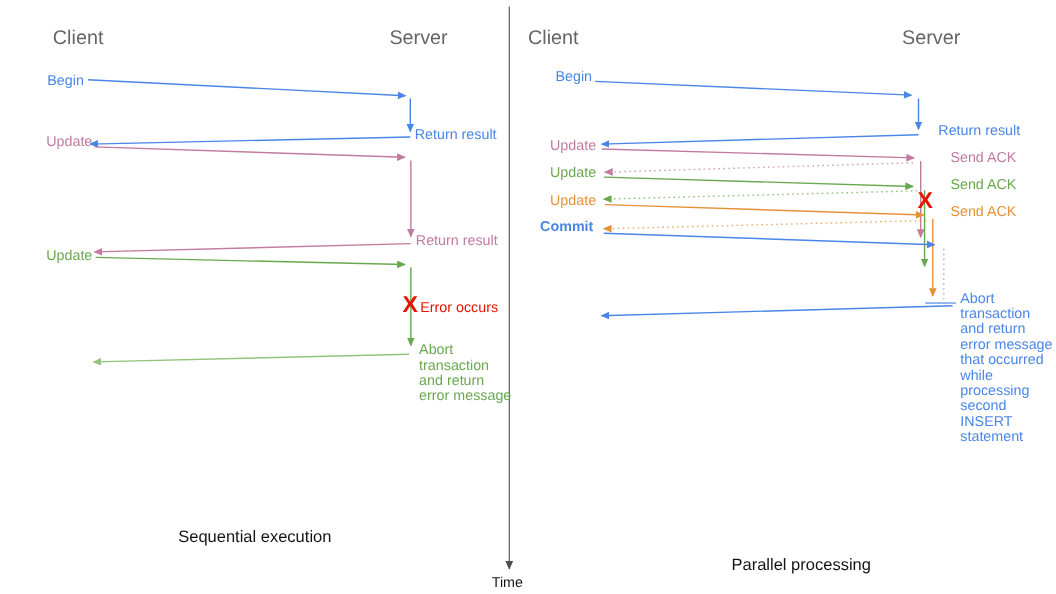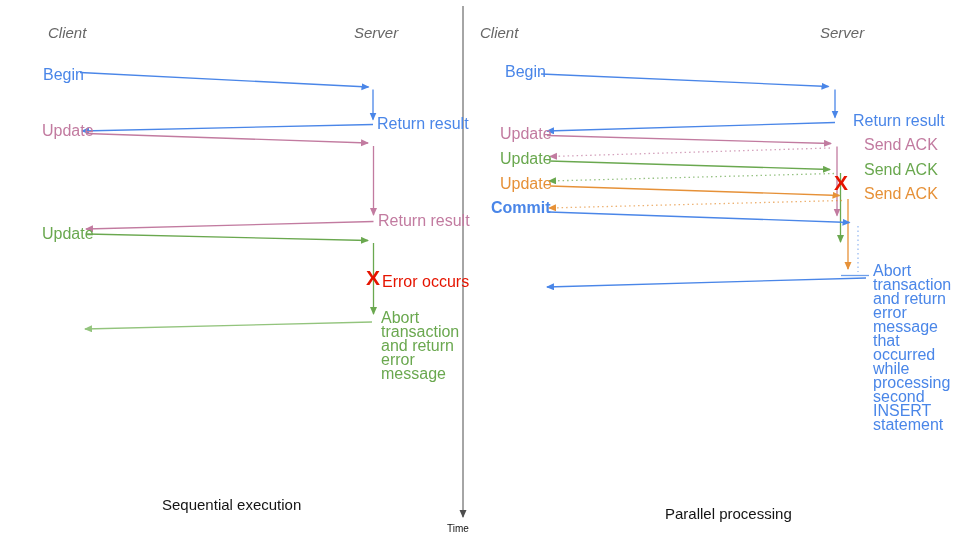--- a/index.html
+++ b/index.html
@@ -23,23 +23,23 @@
   .fl-pink{fill:var(--pink,#c27ba0);}
   .fl-green{fill:var(--green,#6aa84f);}
   .fl-lgreen{fill:var(--lgreen,#93c47d);}
   .fl-orange{fill:var(--orange,#e69138);}
   .fl-axis{fill:var(--axis,#4d4d4d);}
 
   .wire{fill:none;stroke-width:1.3;}
   .dotted{stroke-dasharray:1.5 3;stroke-opacity:.7;}
   .thin{stroke-width:1;}
 
-  .lbl{position:absolute;font-size:16px;line-height:1.15;white-space:nowrap;}
+  .lbl{position:absolute;font-size:13px;line-height:1.15;white-space:nowrap;}
   .pre{white-space:pre-line;line-height:14px;}
-  .hdr{font-style:italic;font-size:15px;color:var(--gray,#666666);}
+  .hdr{font-size:18px;color:var(--gray,#666666);}
   .title{font-size:15px;color:var(--ink,#141414);}
   .xmark{font-size:21px;font-weight:bold;color:var(--red,#e51400);line-height:1;}
   .c-blue{color:var(--blue,#4a86e8);}
   .c-pink{color:var(--pink,#c27ba0);}
   .c-green{color:var(--green,#6aa84f);}
   .c-orange{color:var(--orange,#e69138);}
   .c-red{color:var(--red,#e51400);}
   .c-ink{color:var(--ink,#141414);}
 </style>
 </head>
@@ -122,21 +122,21 @@
     <div class="lbl c-green" style="left:42px;top:225px;">Update</div>
 
     <div class="lbl xmark" style="left:366px;top:267px;">X</div>
     <div class="lbl c-red" style="left:382px;top:273px;">Error occurs</div>
 
     <div class="lbl pre c-green" style="left:381px;top:311px;width:90px;">Abort
 transaction
 and return
 error message</div>
 
-    <div class="lbl title" style="left:162px;top:496px;">Sequential execution</div>
+    <div class="lbl title" style="left:162px;top:480px;">Sequential execution</div>
   </div>
 
   <div>
     <div class="lbl hdr" style="left:480px;top:24px;">Client</div>
     <div class="lbl hdr" style="left:820px;top:24px;">Server</div>
 
     <div class="lbl c-blue" style="left:505px;top:63px;">Begin</div>
     <div class="lbl c-blue" style="left:853px;top:112px;">Return result</div>
 
     <div class="lbl c-pink" style="left:500px;top:125px;">Update</div>
@@ -159,15 +159,15 @@
 that occurred
 while
 processing
 second
 INSERT
 statement</div>
 
     <div class="lbl title" style="left:665px;top:505px;">Parallel processing</div>
   </div>
 
-  <div class="lbl c-ink" style="left:447px;top:523px;font-size:10px;">Time</div>
+  <div class="lbl c-ink" style="left:447px;top:523px;font-size:13px;">Time</div>
 
 </div>
 
 </body></html>

